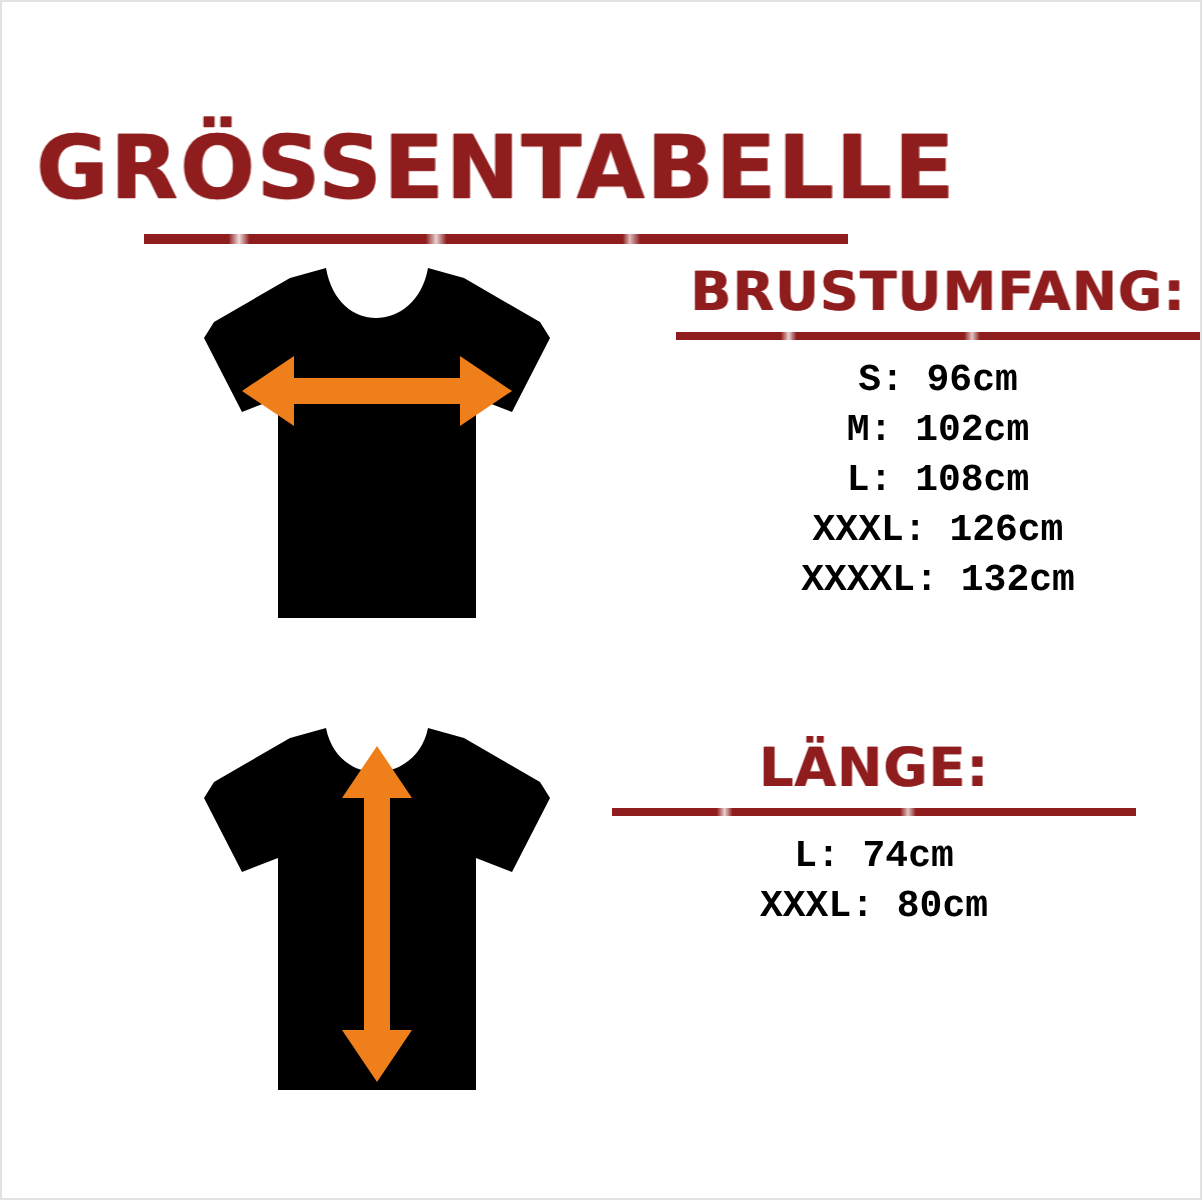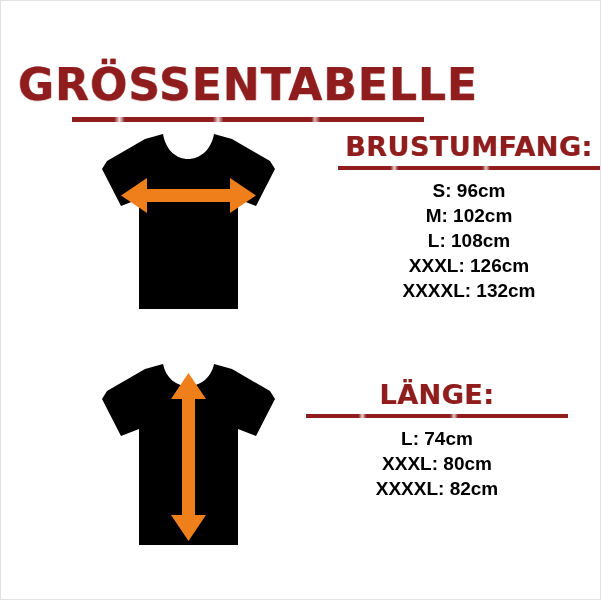--- a/index.html
+++ b/index.html
@@ -80,21 +80,21 @@
   .shirt-2 { left: 100px; top: 358px; }
 
   
   .measure-block {
     position: absolute;
     width: 262px;
     left: 305px;
     text-align: center;
   }
   .measure-1 { top: 130px; margin-left: 32px; }
-  .measure-2 { top: 378px; }
+  .measure-2 { top: 368px; }
 
   .measure-heading {
     font-family: "DejaVu Sans", sans-serif;
     font-weight: bold;
     font-size: 27px;
     color: #8f1d1d;
     letter-spacing: 0.5px;
     text-transform: uppercase;
     margin: 0 0 4px 0;
     text-shadow:
@@ -118,21 +118,21 @@
         rgba(255,255,255,0) 0%,
         rgba(255,255,255,0) 20%,
         rgba(255,255,255,0.8) 21.5%,
         rgba(255,255,255,0) 23%,
         rgba(255,255,255,0) 55%,
         rgba(255,255,255,0.75) 56.5%,
         rgba(255,255,255,0) 58%,
         rgba(255,255,255,0) 100%);
   }
   .size-row {
-    font-family: Liberation Sans, sans-serif;
+    font-family: Liberation Mono, monospace;
     font-weight: bold;
     font-size: 19px;
     color: #000000;
     line-height: 25px;
     white-space: nowrap;
   }
 </style>
 </head>
 <body>
 
@@ -176,16 +176,15 @@
     <div class="size-row">L: 108cm</div>
     <div class="size-row">XXXL: 126cm</div>
     <div class="size-row">XXXXL: 132cm</div>
   </div>
 
   <div class="measure-block measure-2">
     <div class="measure-heading">LÄNGE:</div>
     <div class="heading-rule"></div>
     <div class="size-row">L: 74cm</div>
     <div class="size-row">XXXL: 80cm</div>
-    <div class="size-row">XXXXL: 82cm</div>
   </div>
 
 </div>
 
 </body></html>

